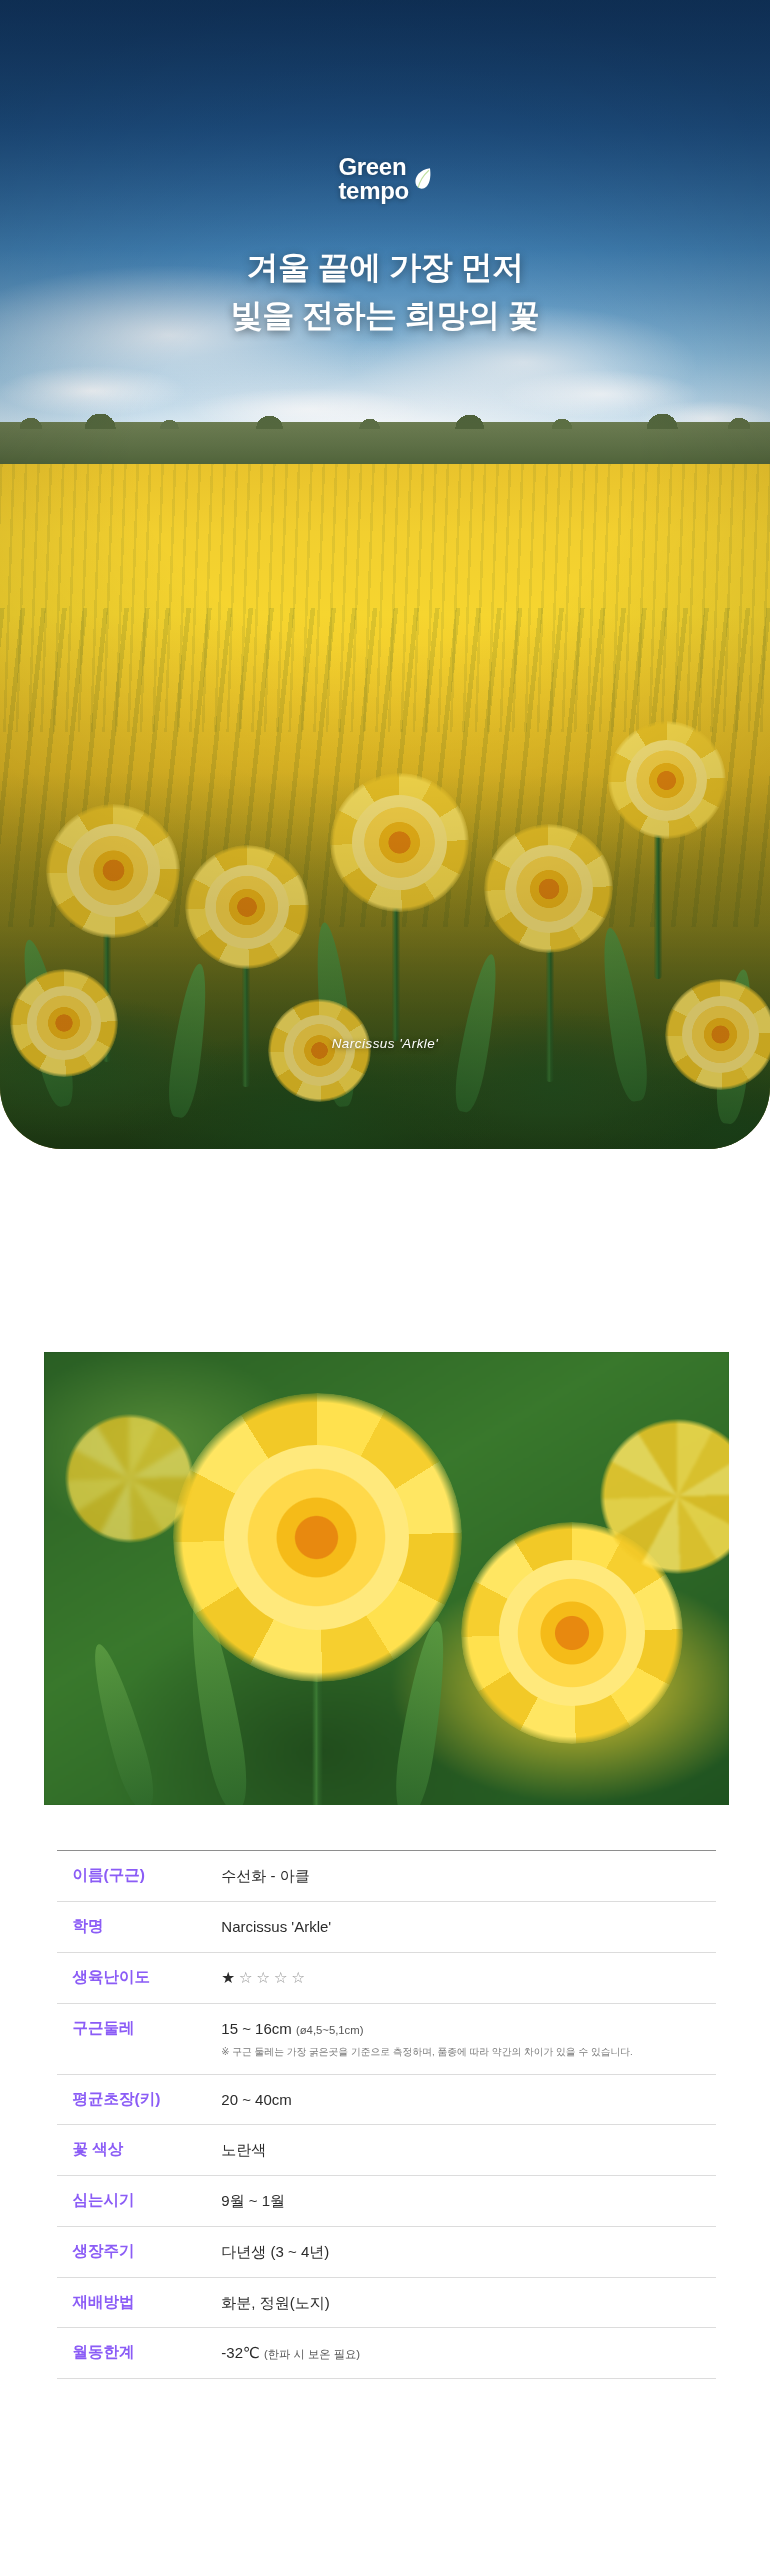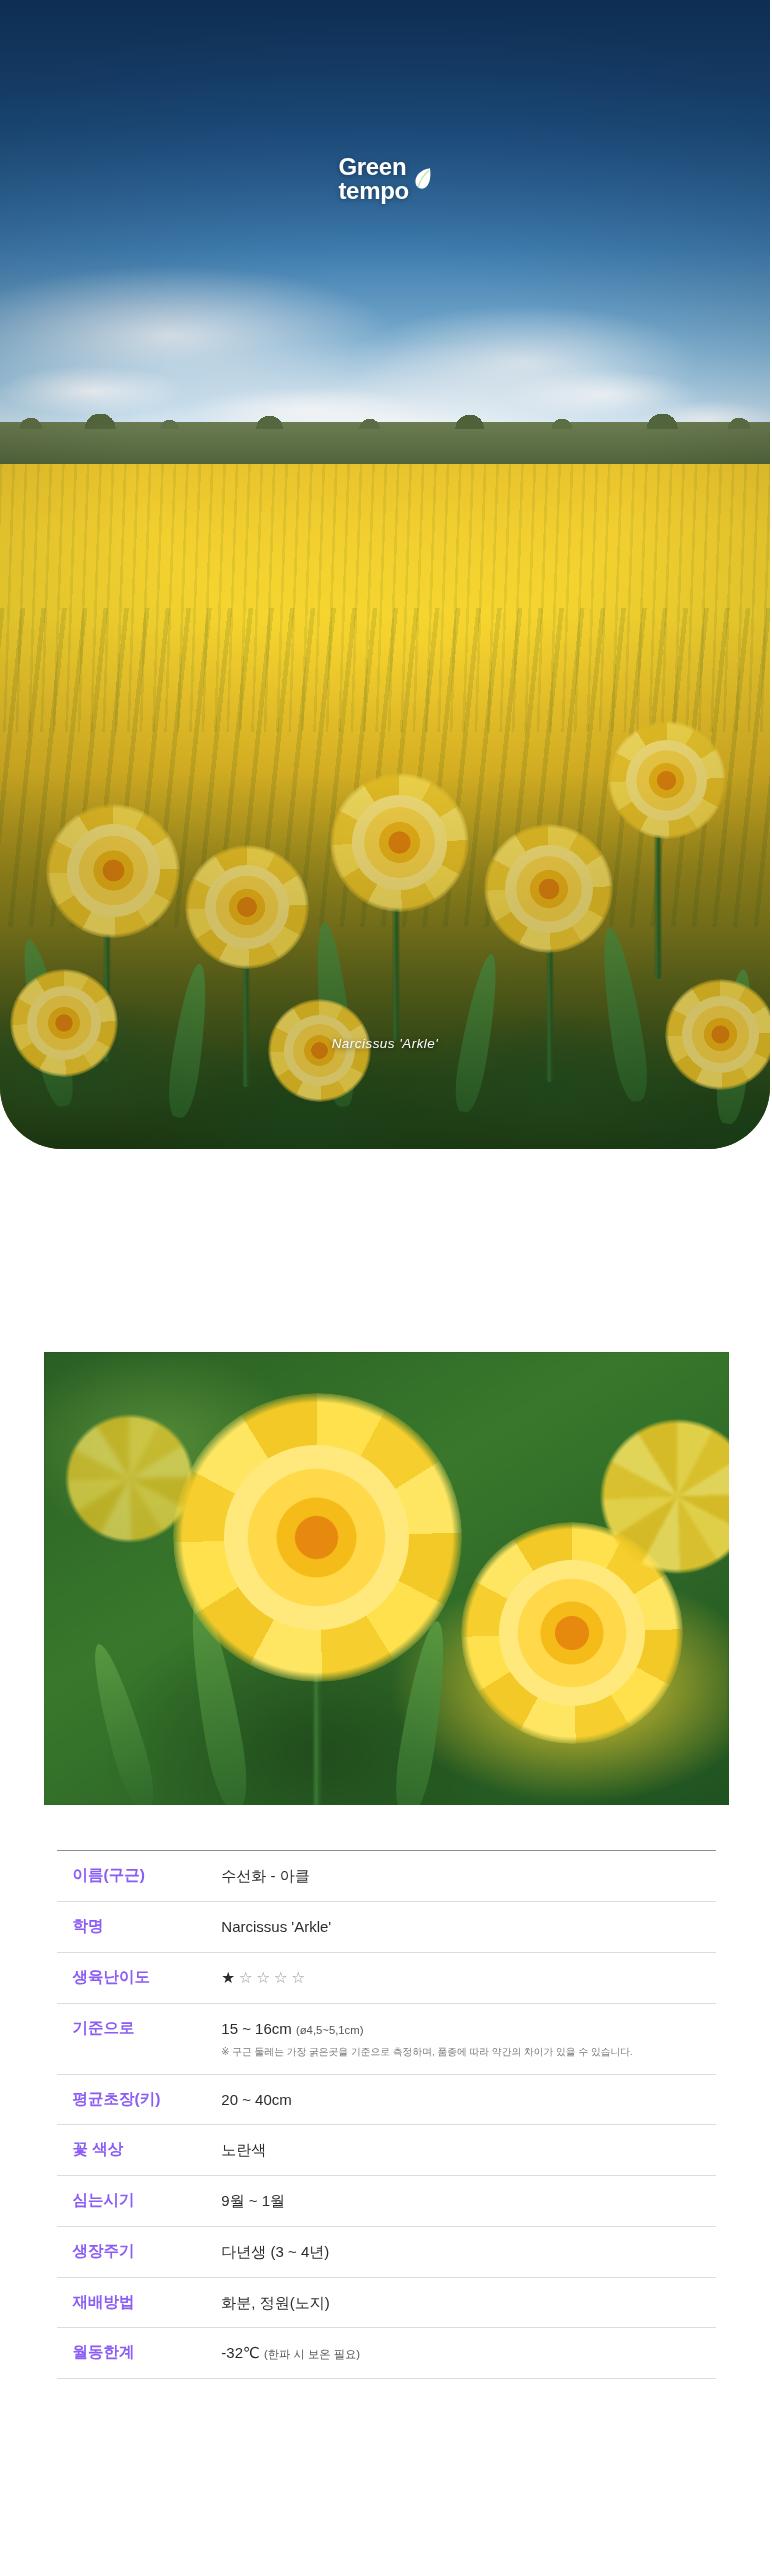--- a/index.html
+++ b/index.html
@@ -293,20 +293,24 @@
         <span>Green</span><br>
         <span>tempo</span>
       </div>
       <span class="logo-leaf">
         <svg width="17.5" height="24" viewBox="0 0 34 46" aria-hidden="true">
           <path d="M31 2 C11 5, 1 18, 3 31 C5 42, 17 45, 24 38 C32 30, 33 14, 31 2 Z" fill="#ffffff"></path>
           <path d="M29 6 C18 16, 11 27, 8 40" stroke="#bfe0a0" stroke-width="2" fill="none"></path>
         </svg>
       </span>
     </div>
+    <h1 class="hero-title">
+      <span>겨울 끝에 가장 먼저</span><br>
+      <span>빛을 전하는 희망의 꽃</span>
+    </h1>
   </div>
 
   <div class="hero-caption">Narcissus 'Arkle'</div>
 </section>
 
 <figure class="photo2">
   <div class="photo2-bg"></div>
   <div>
     <div class="stem" style="left:268px; top:258px; width:11.3px; height:196px;"></div>
     <div class="leaf" style="left:155px; top:242px; width:36px; height:216px; transform: rotate(-10deg);"></div>
@@ -337,21 +341,21 @@
       </tr>
       <tr>
         <th>생육난이도</th>
         <td>
           <span class="stars">
             <span class="star-on">★</span><span class="star-off">☆</span><span class="star-off">☆</span><span class="star-off">☆</span><span class="star-off">☆</span>
           </span>
         </td>
       </tr>
       <tr>
-        <th>기준으로</th>
+        <th>구근둘레</th>
         <td>
           <span>15 ~ 16cm</span>
           <span class="paren">(ø4,5~5,1cm)</span>
           <span class="sub-note">※ 구근 둘레는 가장 굵은곳을 기준으로 측정하며, 품종에 따라 약간의 차이가 있을 수 있습니다.</span>
         </td>
       </tr>
       <tr>
         <th>평균초장(키)</th>
         <td>20 ~ 40cm</td>
       </tr>

